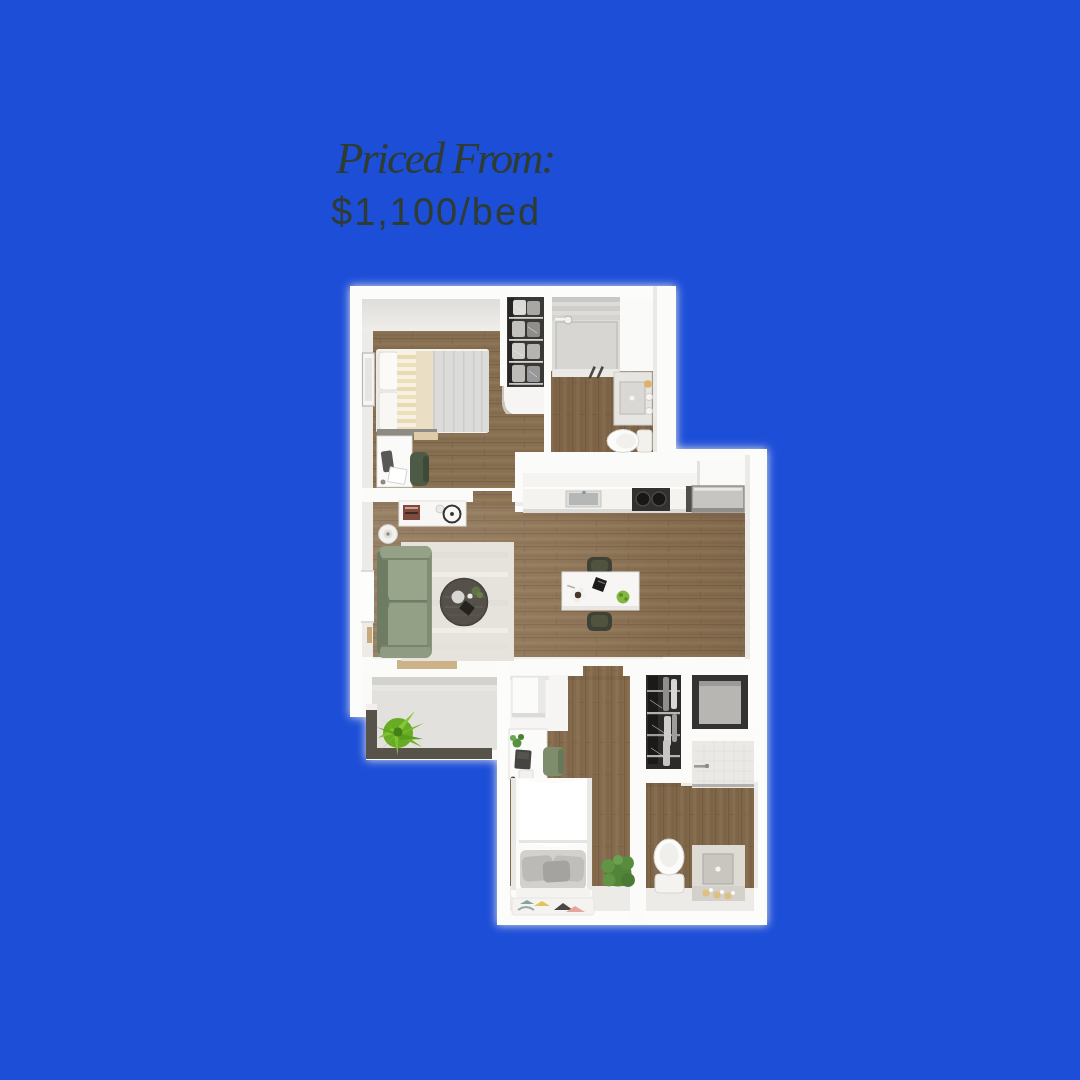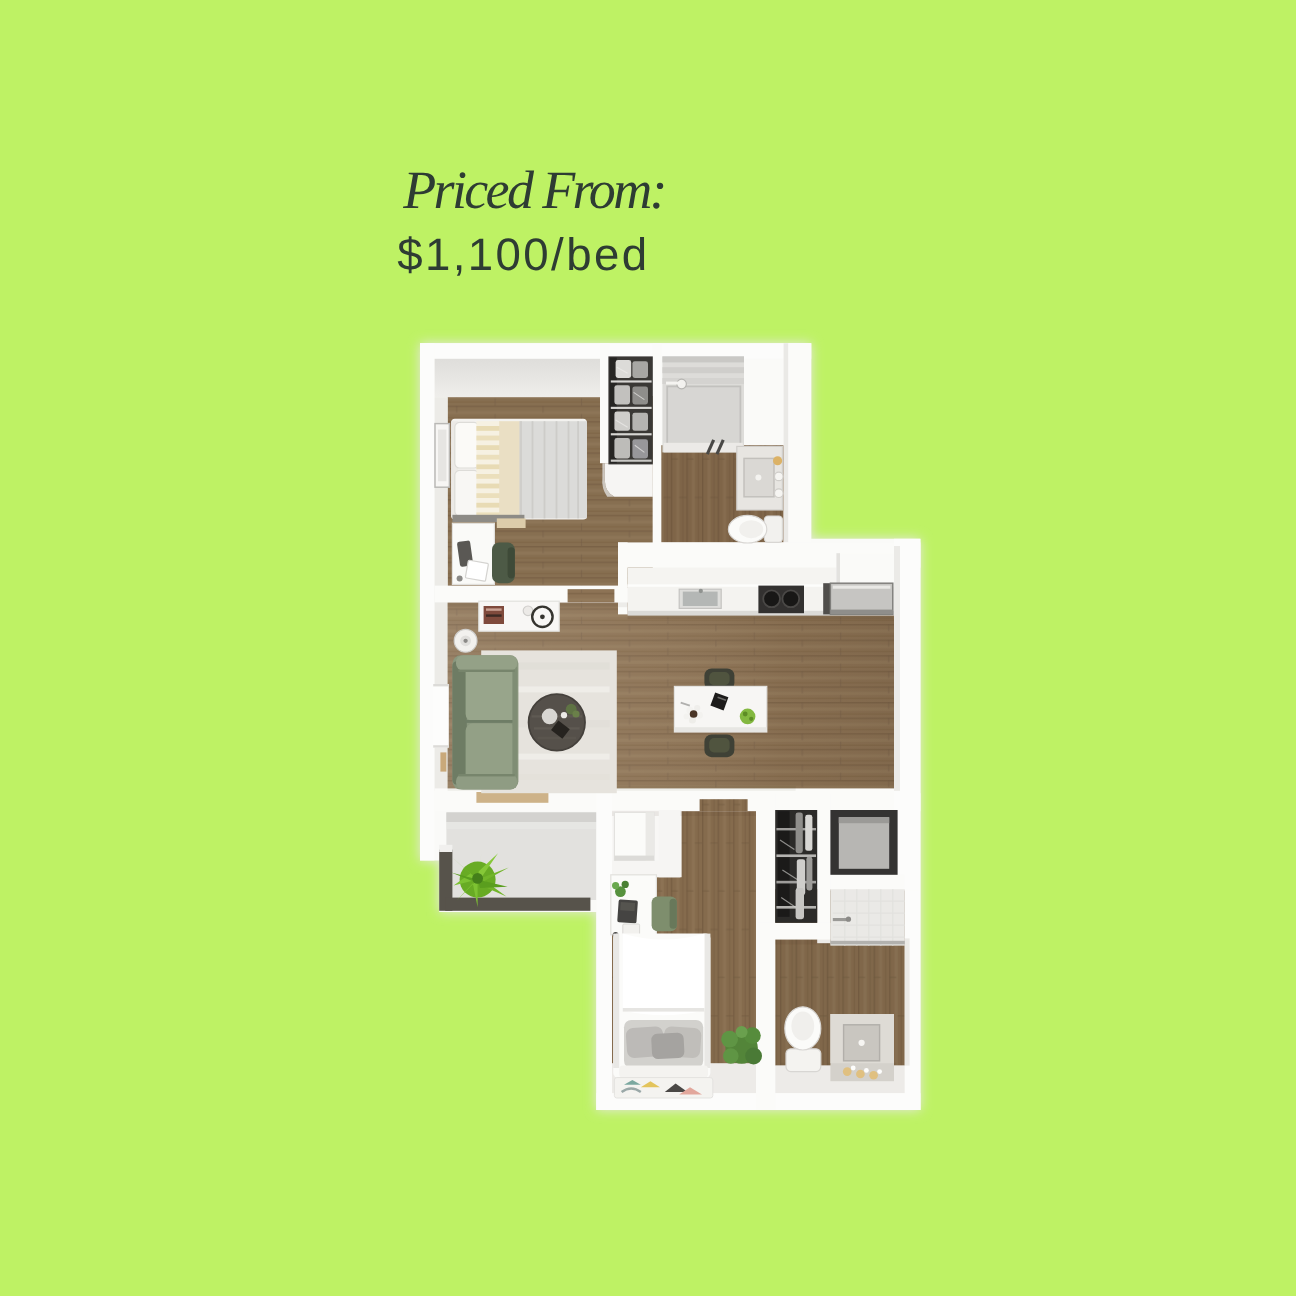--- a/index.html
+++ b/index.html
@@ -1,16 +1,16 @@
 <!DOCTYPE html>
 <html><head>
 <meta charset="utf-8">
 <style>
   html,body{margin:0;padding:0;background:#ffffff;}
-  #page{position:relative;width:1080px;height:1080px;background:#bef264;overflow:hidden;}
+  #page{position:relative;width:1080px;height:1080px;background:#1d4ed8;overflow:hidden;}
   svg{position:absolute;left:0;top:0;}
 </style>
 </head>
 <body>
 <div id="page">
 <svg width="1080" height="1080" viewBox="0 0 1080 1080">
 <defs>
   <pattern id="wh" width="72" height="13" patternUnits="userSpaceOnUse">
     <rect width="72" height="13" fill="#8d7355"></rect>
     <rect y="0" width="72" height="1.2" fill="#7e6549" opacity="0.9"></rect>

